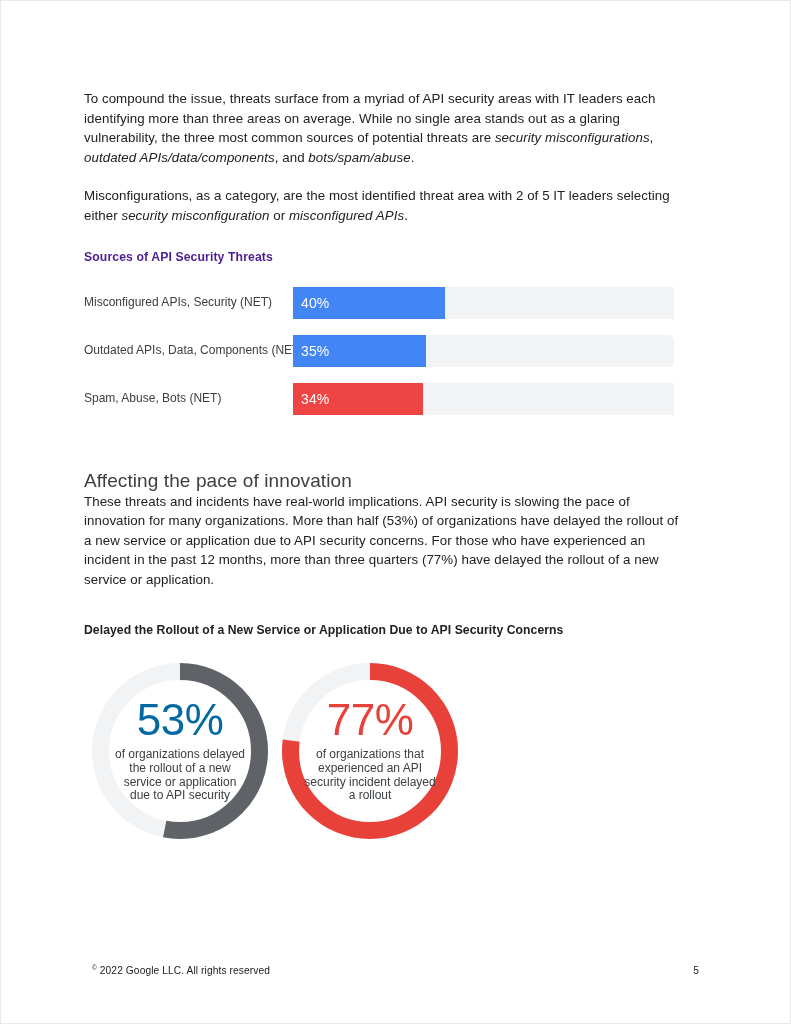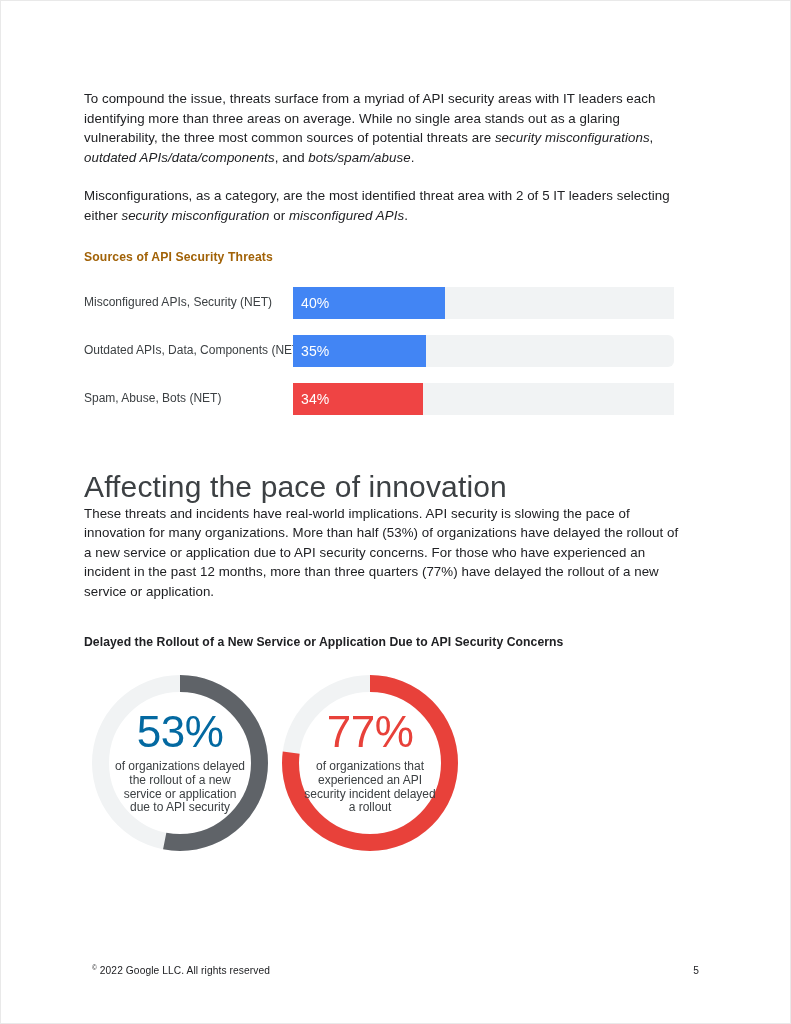--- a/index.html
+++ b/index.html
@@ -35,21 +35,21 @@
     color: #202124;
     letter-spacing: 0.005em;
   }
   em { font-style: italic; }
 
   
   .chart-title {
     margin: 24px 0 0 0;
     font-size: 12.2px;
     font-weight: bold;
-    color: #a16207;
+    color: #4c1d95;
     letter-spacing: 0.01em;
   }
 
   
   .bar-chart {
     margin-top: 23px;
     width: 590px;
   }
   .bar-row {
     display: flex;
@@ -88,21 +88,21 @@
     color: #ffffff;
     font-size: 14px;
     padding-left: 8px;
     letter-spacing: 0.01em;
     white-space: nowrap;
   }
 
   
   h2.section-heading {
     margin: 55px 0 0 0;
-    font-size: 30px;
+    font-size: 19px;
     font-weight: normal;
     color: #3c4043;
     letter-spacing: 0.005em;
   }
   .section-body {
     margin-top: 24px;
   }
 
   
   .donut-title {

